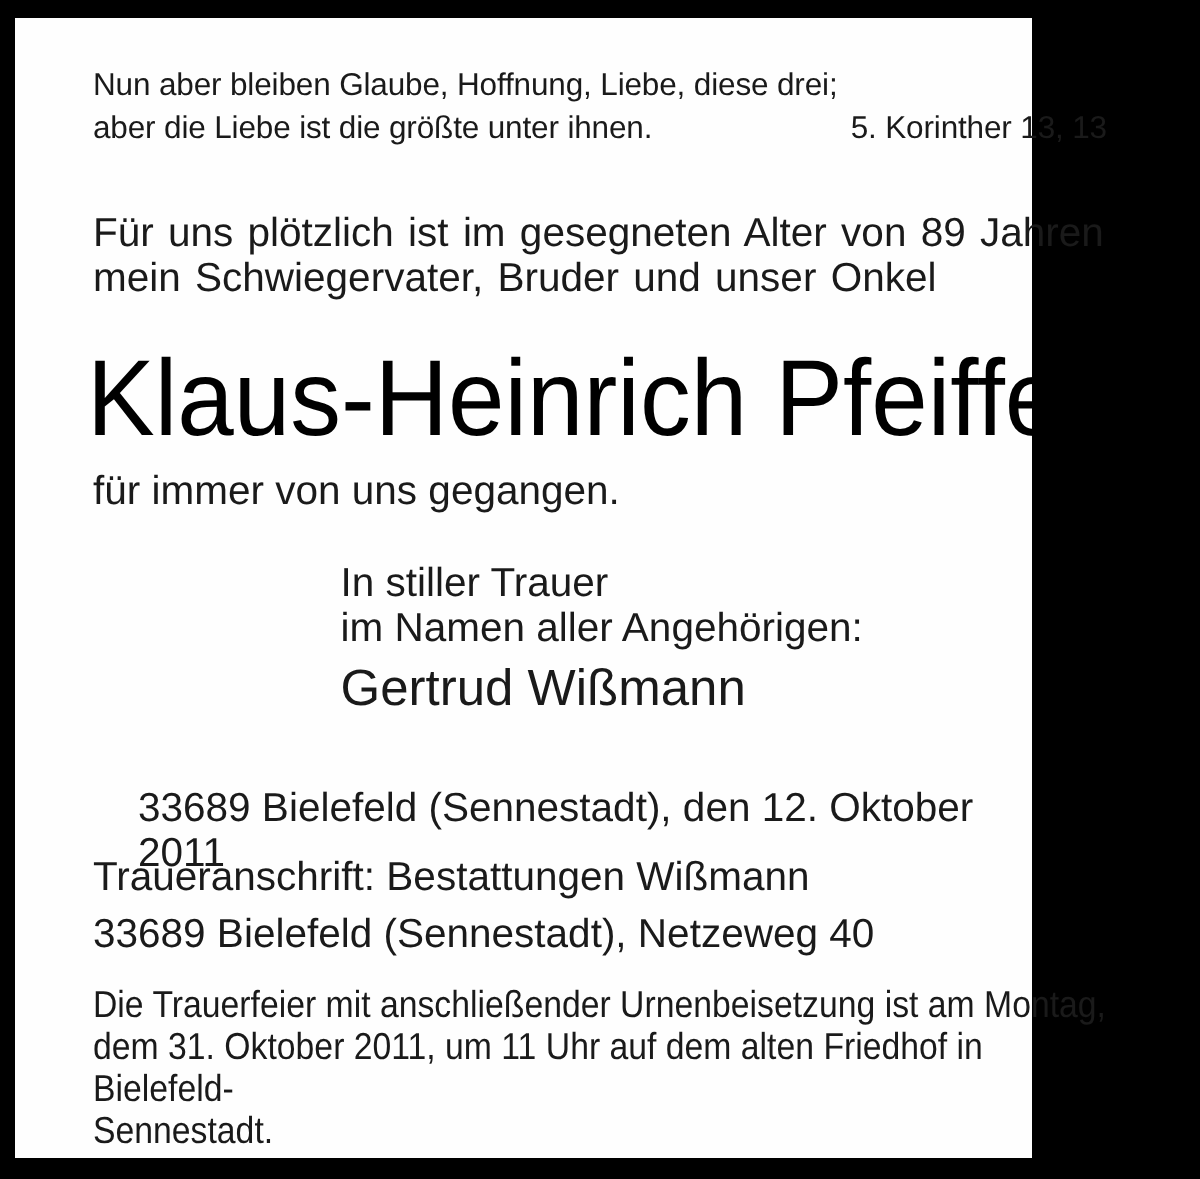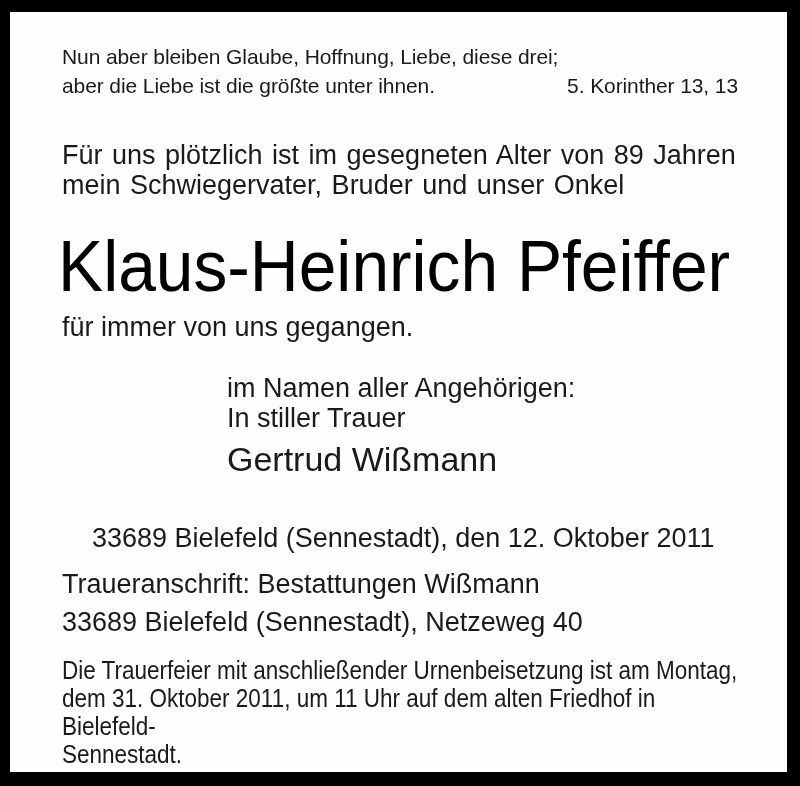--- a/index.html
+++ b/index.html
@@ -12,21 +12,21 @@
     width: 800px;
     height: 786px;
     background: #000000;
     font-family: "Liberation Sans", "DejaVu Sans", sans-serif;
     overflow: hidden;
   }
   .sheet {
     position: absolute;
     left: 10px;
     top: 12px;
-    width: 777px;
+    width: 678px;
     height: 760px;
     background: #fefefe;
     color: #1a1a1a;
   }
   .block { position: absolute; }
 
   .scripture {
     left: 52px;
     top: 30px;
     width: 676px;
@@ -123,22 +123,22 @@
     </div>
 
     <div class="block intro">Für uns plötzlich ist im gesegneten Alter von 89 Jahren
 mein Schwiegervater, Bruder und unser Onkel</div>
 
     <div class="block deceased-name">Klaus-Heinrich Pfeiffer</div>
 
     <div class="block farewell">für immer von uns gegangen.</div>
 
     <div class="block mourning">
+      <div>In stiller Trauer</div>
       <div>im Namen aller Angehörigen:</div>
-      <div>In stiller Trauer</div>
     </div>
 
     <div class="block mourner-name">Gertrud Wißmann</div>
 
     <div class="block place-date">33689 Bielefeld (Sennestadt), den 12. Oktober 2011</div>
 
     <div class="block condolence">Traueranschrift: Bestattungen Wißmann
 33689 Bielefeld (Sennestadt), Netzeweg 40</div>
 
     <div class="block funeral">Die Trauerfeier mit anschließender Urnenbeisetzung ist am Montag,

